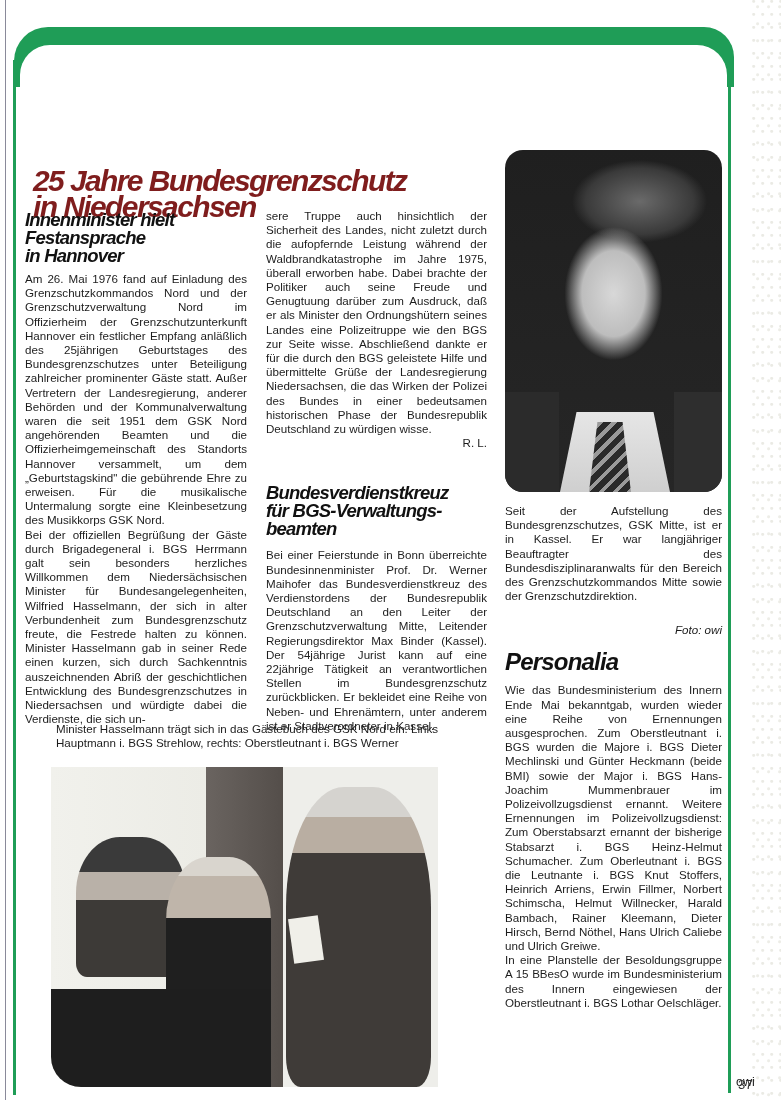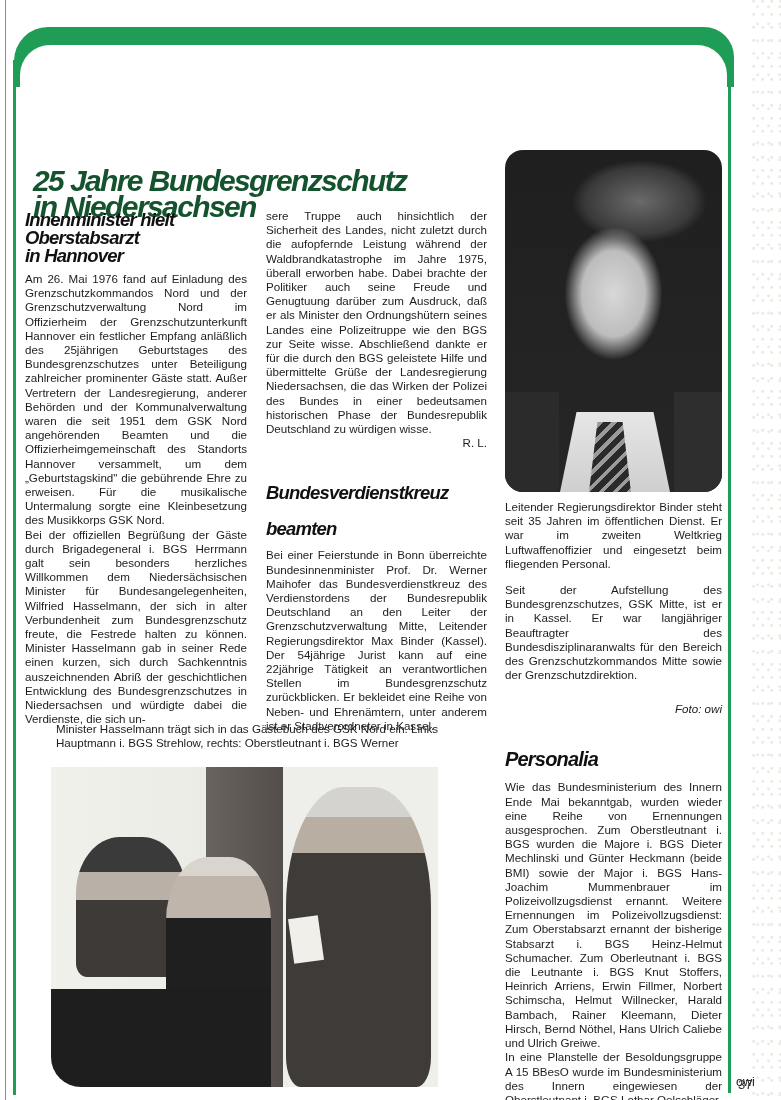--- a/index.html
+++ b/index.html
@@ -7,39 +7,39 @@
   .page-edge{position:absolute;left:5px;top:0;width:1px;height:1100px;background:#8a8a9a;}
   .speckle{position:absolute;right:0;top:0;width:30px;height:1100px;background:
     radial-gradient(circle at 30% 10%, #e2e2da 1px, transparent 2px),
     radial-gradient(circle at 60% 40%, #e6e6de 1px, transparent 2px);
     background-size:9px 13px, 11px 17px;opacity:.7;}
   .green-top{position:absolute;left:14px;top:27px;width:720px;height:60px;background:#1f9d57;border-radius:34px 30px 0 0;}
   .green-top-inner{position:absolute;left:20px;top:45px;width:707px;height:60px;background:#fff;border-radius:30px 30px 0 0;}
   .green-left{position:absolute;left:13px;top:60px;width:3px;height:1035px;background:#1f9d57;}
   .green-right{position:absolute;left:728px;top:60px;width:3px;height:1033px;background:#1f9d57;}
 
-  .headline{position:absolute;left:33px;top:148px;width:470px;font-family:"Liberation Sans",sans-serif;font-weight:700;font-style:italic;font-size:30px;line-height:26px;letter-spacing:-1.6px;color:#14532d;margin-top:20px;}
+  .headline{position:absolute;left:33px;top:148px;width:470px;font-family:"Liberation Sans",sans-serif;font-weight:700;font-style:italic;font-size:30px;line-height:26px;letter-spacing:-1.6px;color:#7f1d1d;margin-top:20px;}
   .subhead{font-weight:700;font-style:italic;font-size:18.5px;line-height:18px;letter-spacing:-0.8px;color:#111;margin:0;}
   .body{font-size:11.6px;line-height:14.2px;text-align:justify;margin:0;color:#1c1c1c;}
   .col1{position:absolute;left:25px;top:208px;width:222px;}
   .col2{position:absolute;left:266px;top:208px;width:221px;}
   .col3{position:absolute;left:505px;top:150px;width:217px;}
   .col1 .subhead{margin-bottom:7px;}
   .sig-row{display:flex;justify-content:flex-end;}
   .col2 .subhead{margin-top:34px;margin-bottom:10px;}
   .portrait{width:217px;height:342px;border-radius:18px;background:
     radial-gradient(ellipse 70px 95px at 50% 42%, #d8d8d8 0%, #bdbdbd 45%, transparent 70%),
     radial-gradient(ellipse 90px 55px at 62% 15%, #6a6a6a 0%, #3a3a3a 60%, transparent 75%),
     linear-gradient(180deg,#1f1f1f 0%,#262626 100%);position:relative;overflow:hidden;}
   .portrait .collar{position:absolute;left:55px;bottom:0;width:110px;height:80px;background:linear-gradient(180deg,#e6e6e6,#cfcfcf);clip-path:polygon(15% 0,85% 0,100% 100%,0 100%);}
   .portrait .tie{position:absolute;left:84px;bottom:0;width:42px;height:70px;background:repeating-linear-gradient(135deg,#2a2a2a 0 6px,#9a9a9a 6px 10px);clip-path:polygon(20% 0,80% 0,100% 100%,0 100%);}
   .portrait .suit{position:absolute;left:0;bottom:0;width:217px;height:100px;background:linear-gradient(90deg,#2b2b2b 0,#2b2b2b 25%,transparent 25%,transparent 78%,#2e2e2e 78%);}
   .col3 .body{margin-top:8px;}
   .foto{text-align:right;font-style:italic;font-size:11.6px;line-height:14px;margin-top:20px;}
-  .col3 .subhead.pers{margin-top:34px;margin-bottom:12px;font-size:20px;}
+  .col3 .subhead.pers{margin-top:16px;margin-bottom:12px;font-size:24px;}
   .owi{position:absolute;left:736px;top:1075px;font-size:12.5px;color:#222;}
   .pgnum{position:absolute;left:738px;top:1077px;font-size:13px;font-weight:400;color:#333;}
 
   .caption{position:absolute;left:56px;top:722px;width:428px;font-size:11.6px;line-height:14.2px;color:#1c1c1c;}
   .photo{position:absolute;left:51px;top:767px;width:387px;height:320px;border-radius:0 0 0 30px;overflow:hidden;background:linear-gradient(90deg,#f1f1ec 0,#ecece6 40%,#6a6460 40%,#544e4a 60%,#eeeeea 60%);}
   .photo .lectern{position:absolute;left:0;top:222px;width:220px;height:98px;background:#1e1e1e;}
   .photo .man{position:absolute;border-radius:40% 40% 10% 10%;}
   .photo .m1{left:25px;top:70px;width:110px;height:140px;background:linear-gradient(180deg,#3a3a3a 0 25%,#b9b1a8 25% 45%,#3d3a37 45%);}
   .photo .m2{left:115px;top:90px;width:105px;height:160px;background:linear-gradient(180deg,#d9d5ce 0 12%,#bfb5aa 12% 38%,#1f1f1f 38%);}
   .photo .m3{left:235px;top:20px;width:145px;height:300px;background:linear-gradient(180deg,#d5d3cf 0 10%,#b9aea2 10% 22%,#3f3b38 22%);}
@@ -57,48 +57,47 @@
 <div class="green-right" style="background: rgb(31, 157, 87);"></div>
 
 <h1 class="headline">
   <span>25 Jahre Bundesgrenzschutz</span><br>
   <span>in Niedersachsen</span>
 </h1>
 
 <div class="col1" style="top:211px;">
   <h2 class="subhead">
     <span>Innenminister hielt</span><br>
-    <span>Oberstabsarzt</span><br>
+    <span>Festansprache</span><br>
     <span>in Hannover</span>
   </h2>
   <p class="body">Am 26. Mai 1976 fand auf Einladung des Grenzschutzkommandos Nord und der Grenzschutzverwaltung Nord im Offizierheim der Grenzschutzunterkunft Hannover ein festlicher Empfang anläßlich des 25jährigen Geburtstages des Bundesgrenzschutzes unter Beteiligung zahlreicher prominenter Gäste statt. Außer Vertretern der Landesregierung, anderer Behörden und der Kommunalverwaltung waren die seit 1951 dem GSK Nord angehörenden Beamten und die Offizierheimgemeinschaft des Standorts Hannover versammelt, um dem „Geburtstagskind" die gebührende Ehre zu erweisen. Für die musikalische Untermalung sorgte eine Kleinbesetzung des Musikkorps GSK Nord.</p>
   <p class="body">Bei der offiziellen Begrüßung der Gäste durch Brigadegeneral i. BGS Herrmann galt sein besonders herzliches Willkommen dem Niedersächsischen Minister für Bundesangelegenheiten, Wilfried Hasselmann, der sich in alter Verbundenheit zum Bundesgrenzschutz freute, die Festrede halten zu können. Minister Hasselmann gab in seiner Rede einen kurzen, sich durch Sachkenntnis auszeichnenden Abriß der geschichtlichen Entwicklung des Bundesgrenzschutzes in Niedersachsen und würdigte dabei die Verdienste, die sich un-</p>
 </div>
 
 <div class="col2" style="top:209px;">
   <p class="body">sere Truppe auch hinsichtlich der Sicherheit des Landes, nicht zuletzt durch die aufopfernde Leistung während der Waldbrandkatastrophe im Jahre 1975, überall erworben habe. Dabei brachte der Politiker auch seine Freude und Genugtuung darüber zum Ausdruck, daß er als Minister den Ordnungshütern seines Landes eine Polizeitruppe wie den BGS zur Seite wisse. Abschließend dankte er für die durch den BGS geleistete Hilfe und übermittelte Grüße der Landesregierung Niedersachsen, die das Wirken der Polizei des Bundes in einer bedeutsamen historischen Phase der Bundesrepublik Deutschland zu würdigen wisse.</p>
   <div class="sig-row">
     <span></span>
     <span class="body">R. L.</span>
   </div>
   <h2 class="subhead">
     <span>Bundesverdienstkreuz</span><br>
-    <br>
+    <span>für BGS-Verwaltungs-</span><br>
     <span>beamten</span>
   </h2>
   <p class="body">Bei einer Feierstunde in Bonn überreichte Bundesinnenminister Prof. Dr. Werner Maihofer das Bundesverdienstkreuz des Verdienstordens der Bundesrepublik Deutschland an den Leiter der Grenzschutzverwaltung Mitte, Leitender Regierungsdirektor Max Binder (Kassel). Der 54jährige Jurist kann auf eine 22jährige Tätigkeit an verantwortlichen Stellen im Bundesgrenzschutz zurückblicken. Er bekleidet eine Reihe von Neben- und Ehrenämtern, unter anderem ist er Stadtverordneter in Kassel.</p>
 </div>
 
 <div class="col3">
   <div class="portrait" aria-label="portrait photo of Max Binder">
     <div class="suit"></div>
     <div class="collar"></div>
     <div class="tie"></div>
   </div>
-  <p class="body">Leitender Regierungsdirektor Binder steht seit 35 Jahren im öffentlichen Dienst. Er war im zweiten Weltkrieg Luftwaffenoffizier und eingesetzt beim fliegenden Personal.</p>
   <p class="body" style="margin-top:12px">Seit der Aufstellung des Bundesgrenzschutzes, GSK Mitte, ist er in Kassel. Er war langjähriger Beauftragter des Bundesdisziplinaranwalts für den Bereich des Grenzschutzkommandos Mitte sowie der Grenzschutzdirektion.</p>
   <div class="foto">Foto: owi</div>
   <h2 class="subhead pers">Personalia</h2>
   <p class="body" style="margin-top:0">Wie das Bundesministerium des Innern Ende Mai bekanntgab, wurden wieder eine Reihe von Ernennungen ausgesprochen. Zum Oberstleutnant i. BGS wurden die Majore i. BGS Dieter Mechlinski und Günter Heckmann (beide BMI) sowie der Major i. BGS Hans-Joachim Mummenbrauer im Polizeivollzugsdienst ernannt. Weitere Ernennungen im Polizeivollzugsdienst: Zum Oberstabsarzt ernannt der bisherige Stabsarzt i. BGS Heinz-Helmut Schumacher. Zum Oberleutnant i. BGS die Leutnante i. BGS Knut Stoffers, Heinrich Arriens, Erwin Fillmer, Norbert Schimscha, Helmut Willnecker, Harald Bambach, Rainer Kleemann, Dieter Hirsch, Bernd Nöthel, Hans Ulrich Caliebe und Ulrich Greiwe.</p>
   <p class="body" style="margin-top:0">In eine Planstelle der Besoldungsgruppe A 15 BBesO wurde im Bundesministerium des Innern eingewiesen der Oberstleutnant i. BGS Lothar Oelschläger.</p>
 </div>
 
 <div class="caption">Minister Hasselmann trägt sich in das Gästebuch des GSK Nord ein. Links Hauptmann i. BGS Strehlow, rechts: Oberstleutnant i. BGS Werner</div>
 
 <div class="photo">

